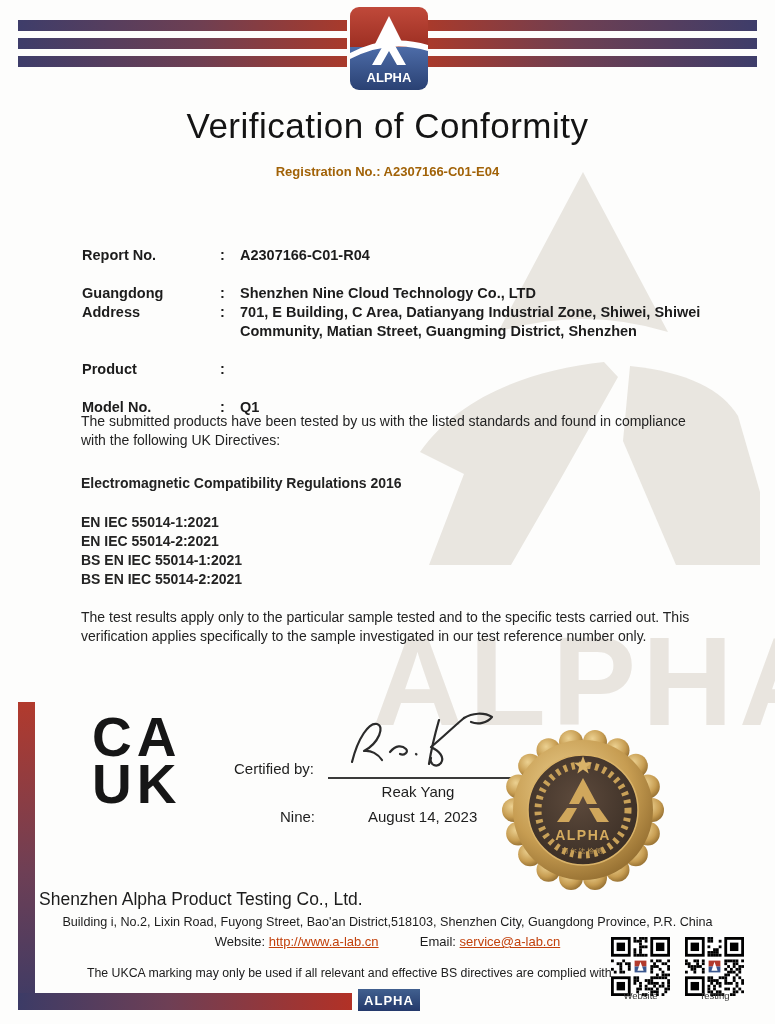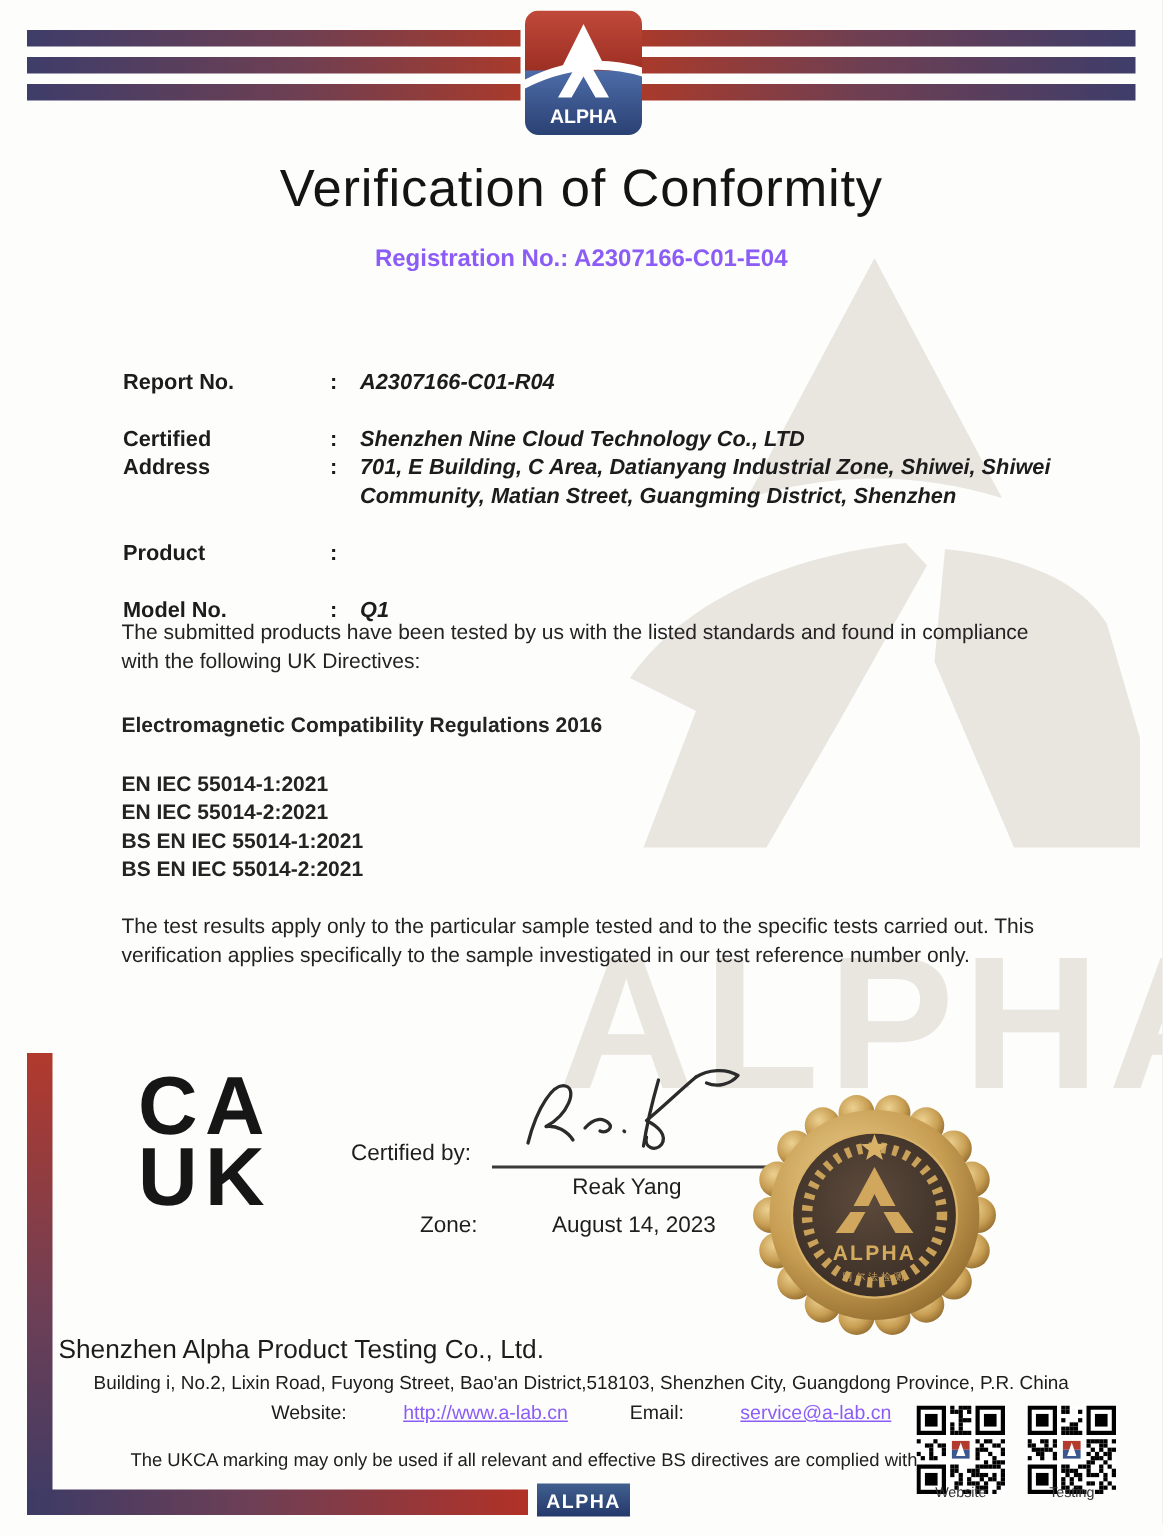--- a/index.html
+++ b/index.html
@@ -15,43 +15,43 @@
     left:372px;top:607px;font-size:126px;line-height:150px;font-weight:bold;
     letter-spacing:6px;color:#e9e5df;white-space:nowrap;
   }
   
   .stripe{height:11px;width:329px;}
   .stripe.l{left:18px;background:linear-gradient(90deg,#3e3d6a 0%,#6e3f52 55%,#a93a2b 100%);}
   .stripe.r{left:428px;background:linear-gradient(90deg,#a93a2b 0%,#6e3f52 45%,#3e3d6a 100%);}
   #header-logo{left:350px;top:7px;width:78px;height:83px;}
   
   #title{left:0;top:106px;width:100%;text-align:center;font-size:35px;color:#141414;letter-spacing:.5px;}
-  #registration{left:0;top:164px;width:100%;text-align:center;font-size:16px;font-weight:bold;color:#8b5cf6;}
+  #registration{left:0;top:164px;width:100%;text-align:center;font-size:13px;font-weight:bold;color:#a16207;}
   
   .frow{font-size:14.5px;font-weight:bold;color:#1c1c1c;line-height:19px;margin-top:40px;}
   .flabel{left:82px;}
   .fcolon{left:220px;}
-  .fvalue{left:240px;width:480px;font-style:italic;}
+  .fvalue{left:240px;width:480px;}
   
   .para{left:81px;width:625px;font-size:14px;line-height:19.5px;color:#232323;}
   .bold{font-weight:bold;}
   
   #ukca{left:92px;top:714px;font-size:55px;line-height:47px;font-weight:bold;color:#161616;letter-spacing:5px;}
   #certified-label{left:234px;top:760px;font-size:15px;color:#1e1e1e;}
   #sig-line{left:328px;top:777px;width:196px;height:2px;background:#3a3a3a;}
   #sig-svg{left:338px;top:708px;}
   #signer{left:328px;top:783px;width:180px;text-align:center;font-size:15px;color:#1e1e1e;}
   #date-label{left:280px;top:808px;font-size:15px;color:#1e1e1e;}
   #date-value{left:368px;top:808px;font-size:15px;color:#1e1e1e;}
   #seal{left:501px;top:728px;z-index:3;}
   
   #company{left:0;top:889px;width:100%;text-align:left;font-size:17.5px;color:#1c1c1c;padding-left:39px;}
   #faddress{left:0;top:915px;width:100%;text-align:center;font-size:12.6px;color:#1c1c1c;}
   #weblinks{left:0;top:934px;width:100%;text-align:center;font-size:13px;color:#1c1c1c;}
-  #weblinks a{color:#8b5cf6;text-decoration:underline;margin-left:34px;}
+  #weblinks a{color:#c2410c;text-decoration:underline;}
   .link-gap{display:inline-block;width:34px;}
   #ukca-note{left:0;top:966px;width:702px;text-align:center;font-size:12.3px;color:#202020;}
   .qr{width:59px;height:59px;}
   #qr1{left:611px;top:937px;}
   #qr2{left:685px;top:937px;}
   .qr-label{top:990px;width:59px;text-align:center;font-size:9.5px;color:#333;}
   #vbar{left:18px;top:702px;width:17px;height:308px;background:linear-gradient(180deg,#b23a2d 0%,#6e3f55 55%,#3c3b66 100%);}
   #hbar{left:18px;top:993px;width:334px;height:17px;background:linear-gradient(90deg,#3c3b66 0%,#6e3f55 45%,#b23126 100%);}
   #footer-badge{
     left:358px;top:989px;width:62px;height:22px;z-index:2;
@@ -110,21 +110,21 @@
   <div id="title" class="abs">Verification of Conformity</div>
   <div id="registration" class="abs">
     <span>Registration No.:</span>
     <span>A2307166-C01-E04</span>
   </div>
 
   <div class="abs frow flabel" style="top:206px">Report No.</div>
   <div class="abs frow fcolon" style="top:206px">:</div>
   <div class="abs frow fvalue" style="top:206px">A2307166-C01-R04</div>
 
-  <div class="abs frow flabel" style="top:244px">Certified</div>
+  <div class="abs frow flabel" style="top:244px">Guangdong</div>
   <div class="abs frow fcolon" style="top:244px">:</div>
   <div class="abs frow fvalue" style="top:244px">Shenzhen Nine Cloud Technology Co., LTD</div>
 
   <div class="abs frow flabel" style="top:263px">Address</div>
   <div class="abs frow fcolon" style="top:263px">:</div>
   <div class="abs frow fvalue" style="top:263px">701, E Building, C Area, Datianyang Industrial Zone, Shiwei, Shiwei</div>
   <div class="abs frow fvalue" style="top:282px">Community, Matian Street, Guangming District, Shenzhen</div>
 
   <div class="abs frow flabel" style="top:320px">Product</div>
   <div class="abs frow fcolon" style="top:320px">:</div>
@@ -159,21 +159,21 @@
         <path d="M14,54 C20,30 31,14 39,16 C47,18 41,35 26,43 C33,42 40,46 44,52"></path>
         <path d="M52,44 C58,37 64,37 68,41 C71,44 66,48 62,46"></path>
         <path d="M78,46 l0.4,0.4"></path>
         <path d="M101,12 C97,26 93,43 91,56"></path>
         <path d="M126,10 C113,21 103,31 93,39 C101,43 107,49 103,55 C99,60 91,57 93,50"></path>
         <path d="M126,10 C134,5 146,4 154,9 C149,15 140,17 133,14"></path>
       </g>
     </svg>
   </div>
   <div id="signer" class="abs">Reak Yang</div>
-  <div id="date-label" class="abs">Zone:</div>
+  <div id="date-label" class="abs">Nine:</div>
   <div id="date-value" class="abs">August 14, 2023</div>
 
   <div id="seal" class="abs">
     <svg width="164" height="164" viewBox="0 0 164 164">
       <defs>
         <radialGradient id="goldGrad" cx="0.4" cy="0.35" r="0.8">
           <stop offset="0" stop-color="#ecd191"></stop>
           <stop offset="0.55" stop-color="#c79d52"></stop>
           <stop offset="1" stop-color="#7e5a22"></stop>
         </radialGradient>

